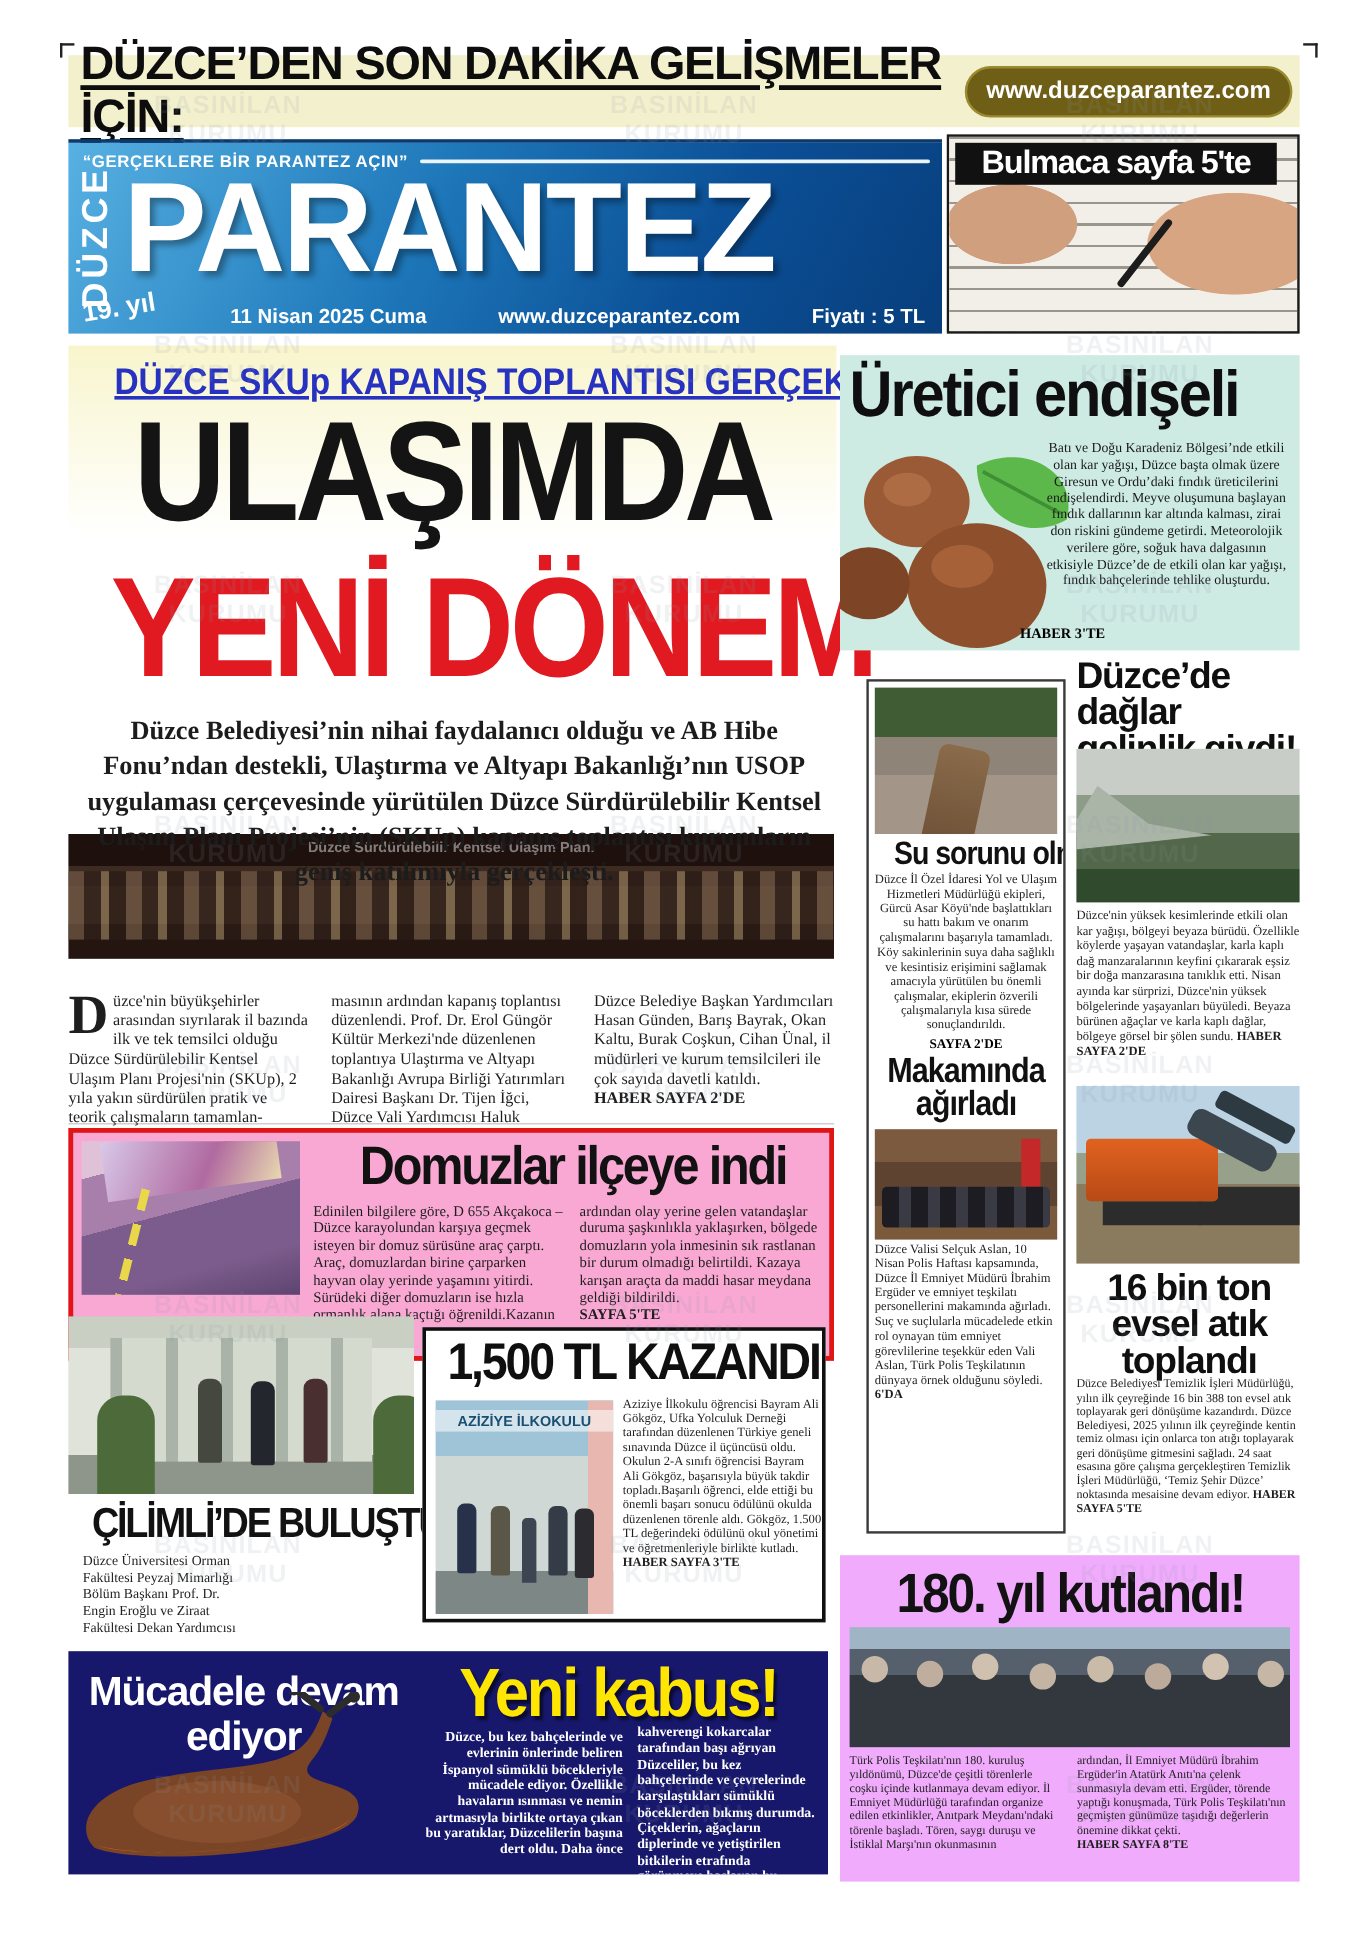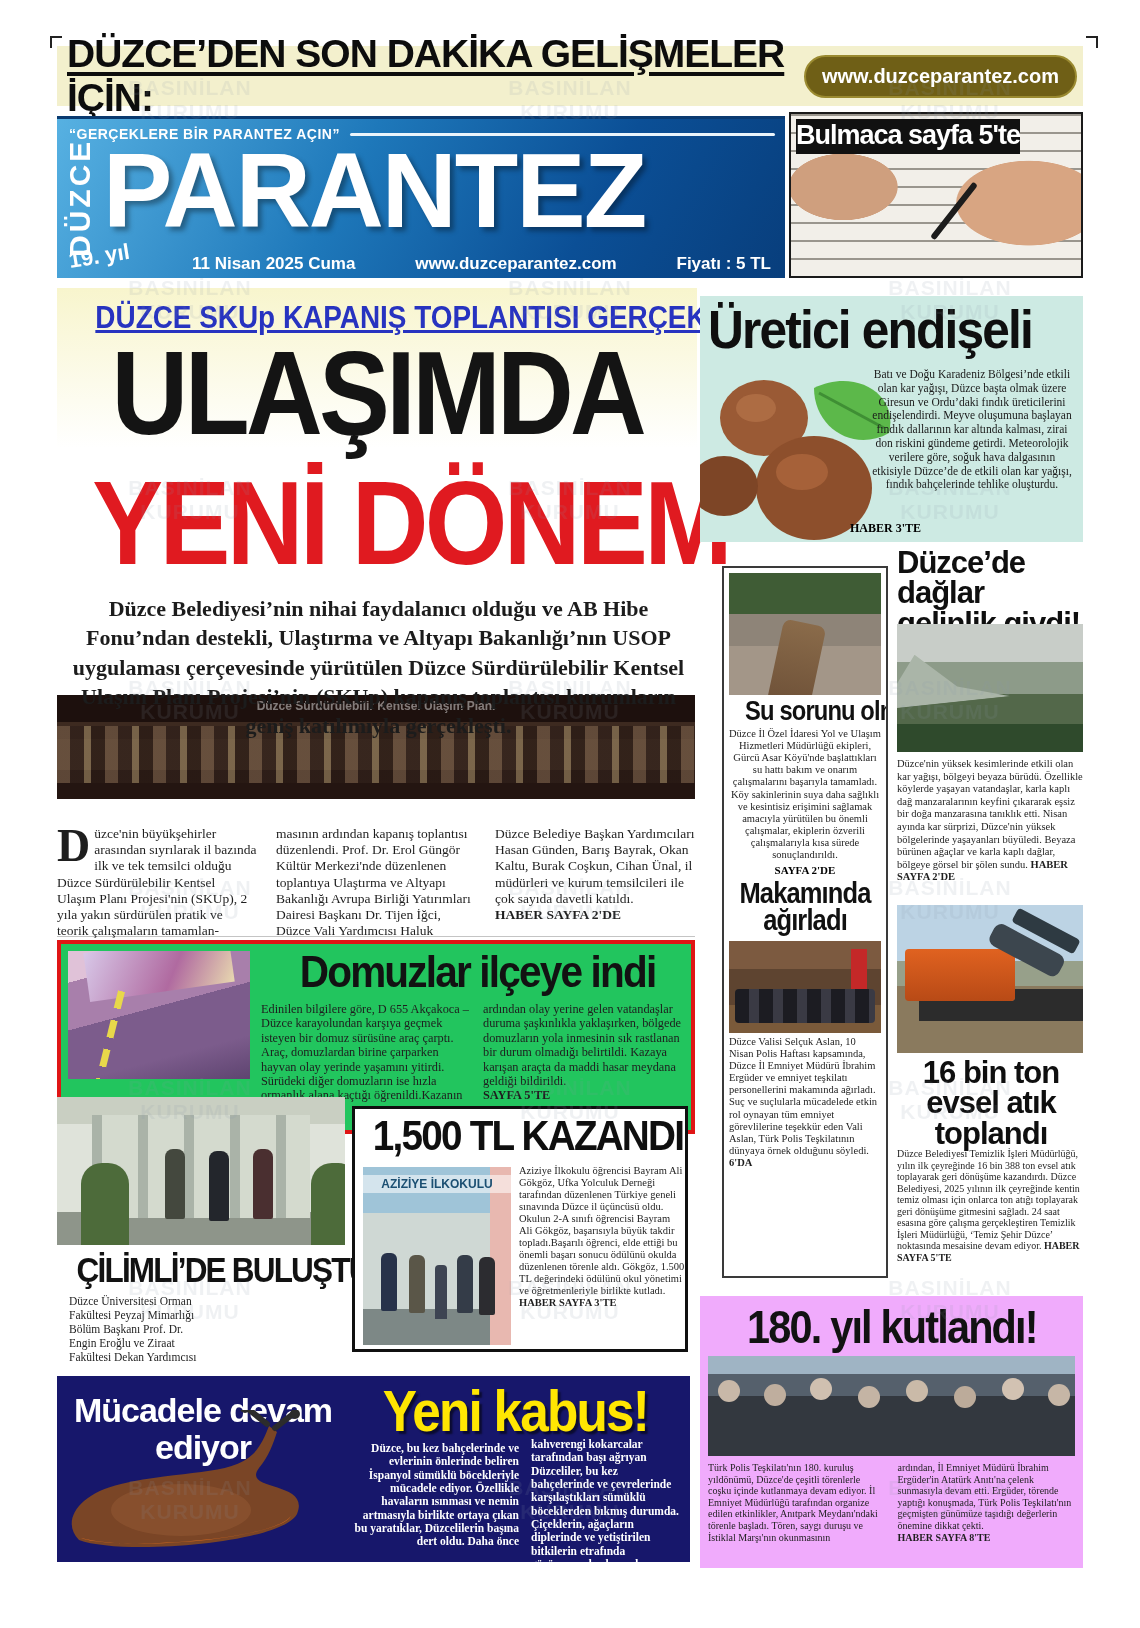--- a/index.html
+++ b/index.html
@@ -39,21 +39,21 @@
   .main-title { position:absolute; left:46px; top:18px; color:#fff; font-weight:900; font-size:106px;
     letter-spacing:-2px; line-height:1; text-shadow:4px 4px 5px rgba(0,0,0,.35);
     transform:scaleX(.98); transform-origin:left center; }
   .mast-bottom { position:absolute; left:0; right:0; bottom:4px; display:flex; justify-content:space-between;
     align-items:flex-end; padding:0 14px; color:#fff; font-weight:bold; font-size:17px; }
   .year-badge { font-size:22px; transform:rotate(-9deg); transform-origin:left bottom; }
 
   .puzzle-box { position:absolute; left:732px; top:0; width:294px; height:166px; background:#d8d4cc;
     border:2px solid #1a1a1a; overflow:hidden; }
   .puzzle-label { position:absolute; left:5px; top:5px; background:#111; color:#fff; font-weight:900;
-    font-size:27px; padding:1px 0 3px; letter-spacing:-1px; z-index:3; }
+    font-size:27px; padding:1px 22px 3px; letter-spacing:-1px; z-index:3; }
   .photo-crossword { position:absolute; inset:0;
     background:
       radial-gradient(ellipse 120px 70px at 82% 55%, #d8a582 0 60%, transparent 61%),
       radial-gradient(ellipse 90px 55px at 18% 45%, #cf9f7e 0 60%, transparent 61%),
       repeating-linear-gradient(0deg,#f2efe9 0 16px,#9a968e 16px 18px),
       repeating-linear-gradient(90deg,rgba(242,239,233,.6) 0 16px,rgba(120,116,108,.6) 16px 18px);
   }
   .photo-crossword::after { content:""; position:absolute; left:55%; top:38%; width:6px; height:70px;
     background:#1c1c1c; transform:rotate(38deg); border-radius:3px; }
 
@@ -78,21 +78,21 @@
     opacity:.8; }
   .photo-caption { position:absolute; left:0; right:0; top:4px; text-align:center; color:#fff; opacity:.45;
     font-size:12px; font-weight:bold; }
 
   .lead-cols { left:57px; top:826px; width:638px; height:108px; display:flex; gap:19px; z-index:2; }
   .lead-col { width:200px; font-size:13.5px; line-height:1.2; color:#1e1e1e; }
   .dropcap { float:left; font-size:46px; line-height:.8; font-weight:bold; padding:2px 4px 0 0; }
   .rule { left:57px; top:936px; width:638px; height:1px; background:#c4c4c4; z-index:1; }
 
   
-  .red-box { left:57px; top:940px; width:638px; height:194px; border:4px solid #e01515; background:#22c55e;
+  .red-box { left:57px; top:940px; width:638px; height:194px; border:4px solid #e01515; background:#f9a8d4;
     z-index:2; overflow:hidden; }
   .photo-domuzlar { position:absolute; left:7px; top:7px; width:182px; height:128px; overflow:hidden;
     background:linear-gradient(165deg,#e0c2d8 0 18%,#a87fab 18% 45%,#7c5c8c 45% 75%,#5e4470 100%); }
   .photo-domuzlar::before { content:""; position:absolute; left:10%; top:-6%; width:80%; height:38%;
     background:linear-gradient(120deg,#d8c8e8,#b06aa0 60%,#e8d8b0); transform:rotate(-8deg); }
   .photo-domuzlar::after { content:""; position:absolute; left:18%; top:30%; width:7px; height:110%;
     background:repeating-linear-gradient(#e8d84a 0 18px,transparent 18px 30px); transform:rotate(14deg); }
   .domuzlar-head { position:absolute; left:200px; top:2px; width:434px; text-align:center; color:#121212;
     font-weight:900; font-size:45px; letter-spacing:-2px; }
   .domuzlar-cols { position:absolute; left:200px; top:58px; width:430px; display:flex; gap:14px; }

